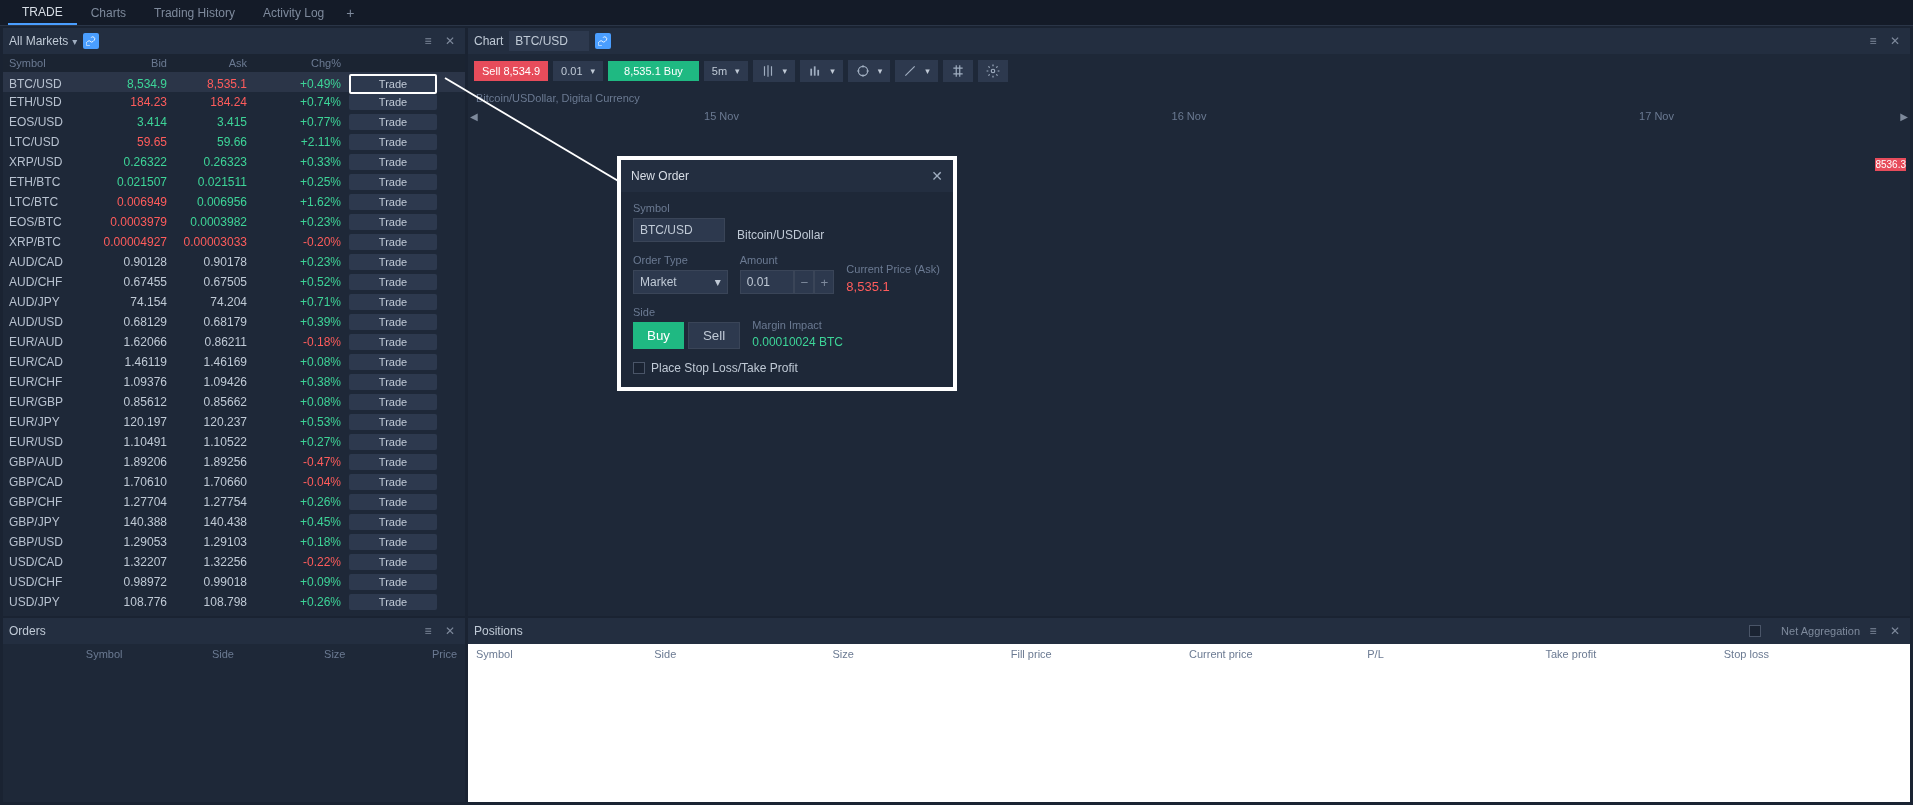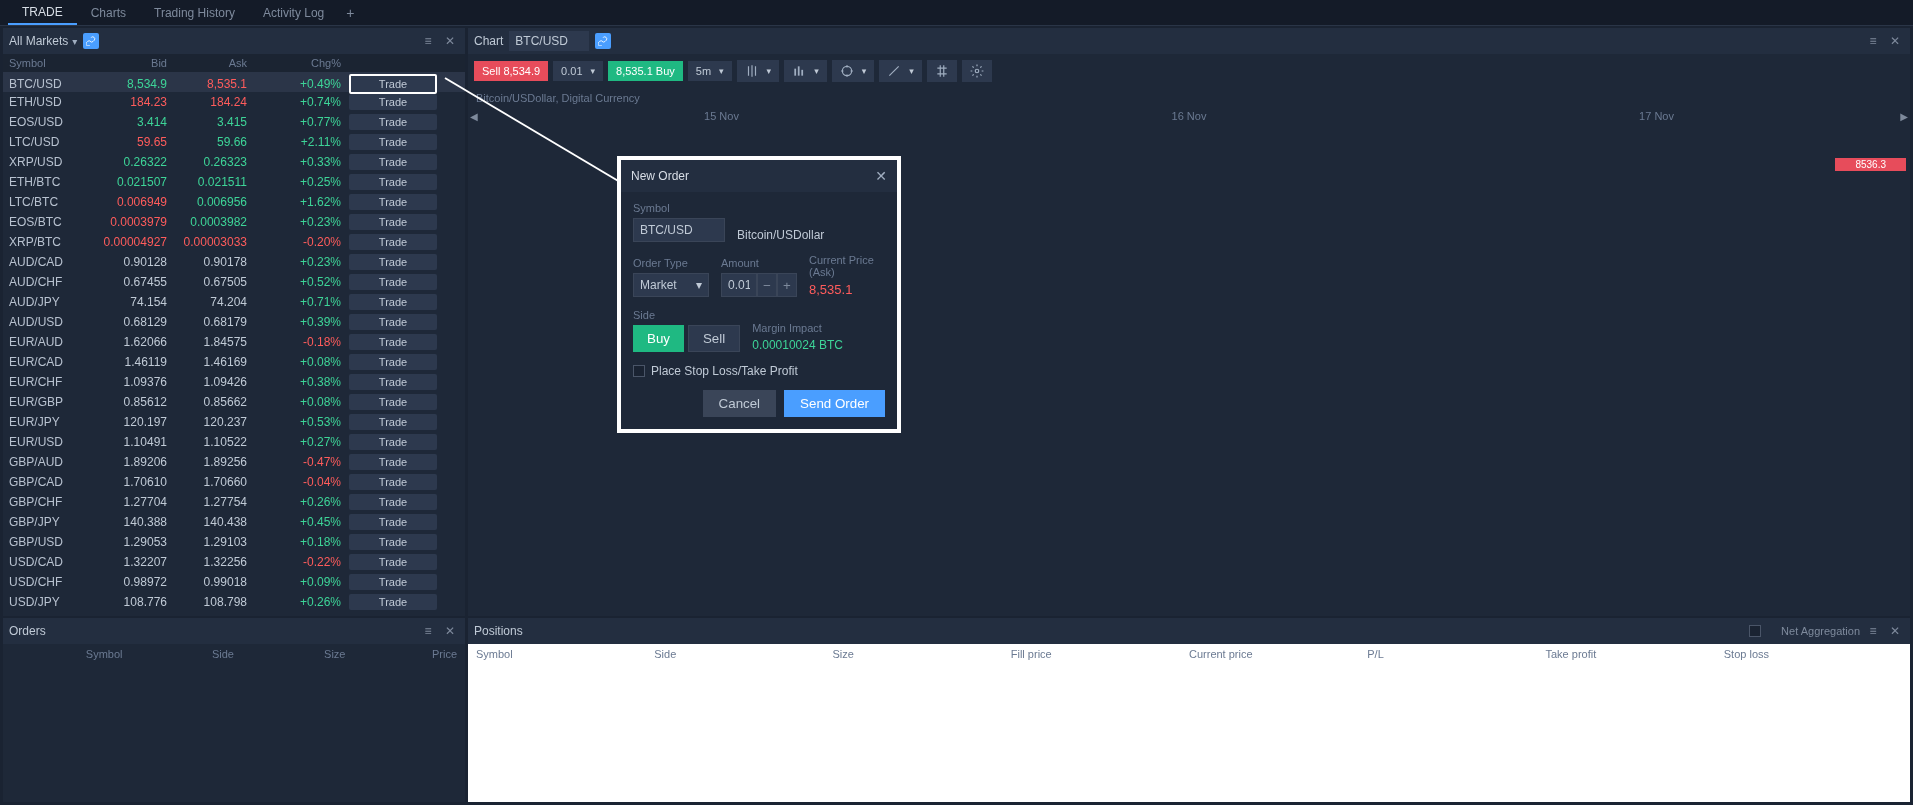--- a/index.html
+++ b/index.html
@@ -168,21 +168,21 @@
   color: #fff;
   border: none;
   padding: 4px 8px;
   font-size: 11px;
   cursor: pointer;
 }
 .buy-btn {
   background: #1fb982;
   color: #fff;
   border: none;
-  padding: 4px 8px;
+  padding: 4px 16px;
   font-size: 11px;
   cursor: pointer;
 }
 .ctrl {
   background: #2d394e;
   color: #c0cad6;
   border: none;
   padding: 4px 8px;
   font-size: 11px;
   display: inline-flex;
@@ -207,21 +207,21 @@
   font-size: 11px;
   padding: 2px 8px;
 }
 .price-tag {
   position: absolute;
   right: 4px;
   top: 70px;
   background: #e74c5b;
   color: #fff;
   font-size: 10px;
-  padding: 1px 20px;
+  padding: 1px 0;
 }
 .orders-panel {
   position: absolute;
   left: 3px;
   top: 592px;
   width: 462px;
   bottom: 3px;
   background: #1e2838;
   text-align: right;
 }
@@ -263,21 +263,21 @@
 }
 .connector {
   position: absolute;
   pointer-events: none;
   z-index: 100;
 }
 .modal {
   position: absolute;
   left: 617px;
   top: 130px;
-  width: 284px;
+  width: 340px;
   background: #1e2838;
   border: 4px solid #fff;
   z-index: 50;
 }
 .modal-header {
   display: flex;
   align-items: center;
   justify-content: space-between;
   padding: 8px 10px;
   background: #232e40;
@@ -448,21 +448,21 @@
         <div class="market-row">
           <div class="sym">AUD/USD</div>
           <div class="v neu">0.68129</div>
           <div class="v neu">0.68179</div>
           <div class="v up">+0.39%</div>
           <div><button class="trade-btn">Trade</button></div>
         </div>
         <div class="market-row">
           <div class="sym">EUR/AUD</div>
           <div class="v neu">1.62066</div>
-          <div class="v neu">1.84575</div>
+          <div class="v neu">0.86211</div>
           <div class="v down">-0.18%</div>
           <div><button class="trade-btn">Trade</button></div>
         </div>
         <div class="market-row">
           <div class="sym">EUR/CAD</div>
           <div class="v neu">1.46119</div>
           <div class="v neu">1.46169</div>
           <div class="v up">+0.08%</div>
           <div><button class="trade-btn">Trade</button></div>
         </div>
@@ -722,19 +722,15 @@
         <div class="fld">
           <div class="fld-label">Margin Impact</div>
           <div class="margin-val">0.00010024 BTC</div>
         </div>
       </div>
       <div class="chk-row">
         <span class="checkbox"></span>
         <span>Place Stop Loss/Take Profit</span>
       </div>
     </div>
-    <div class="modal-footer">
-      <button class="btn-cancel">Cancel</button>
-      <button class="btn-send">Send Order</button>
-    </div>
   </div>
 
 </div>
 
 </body></html>

